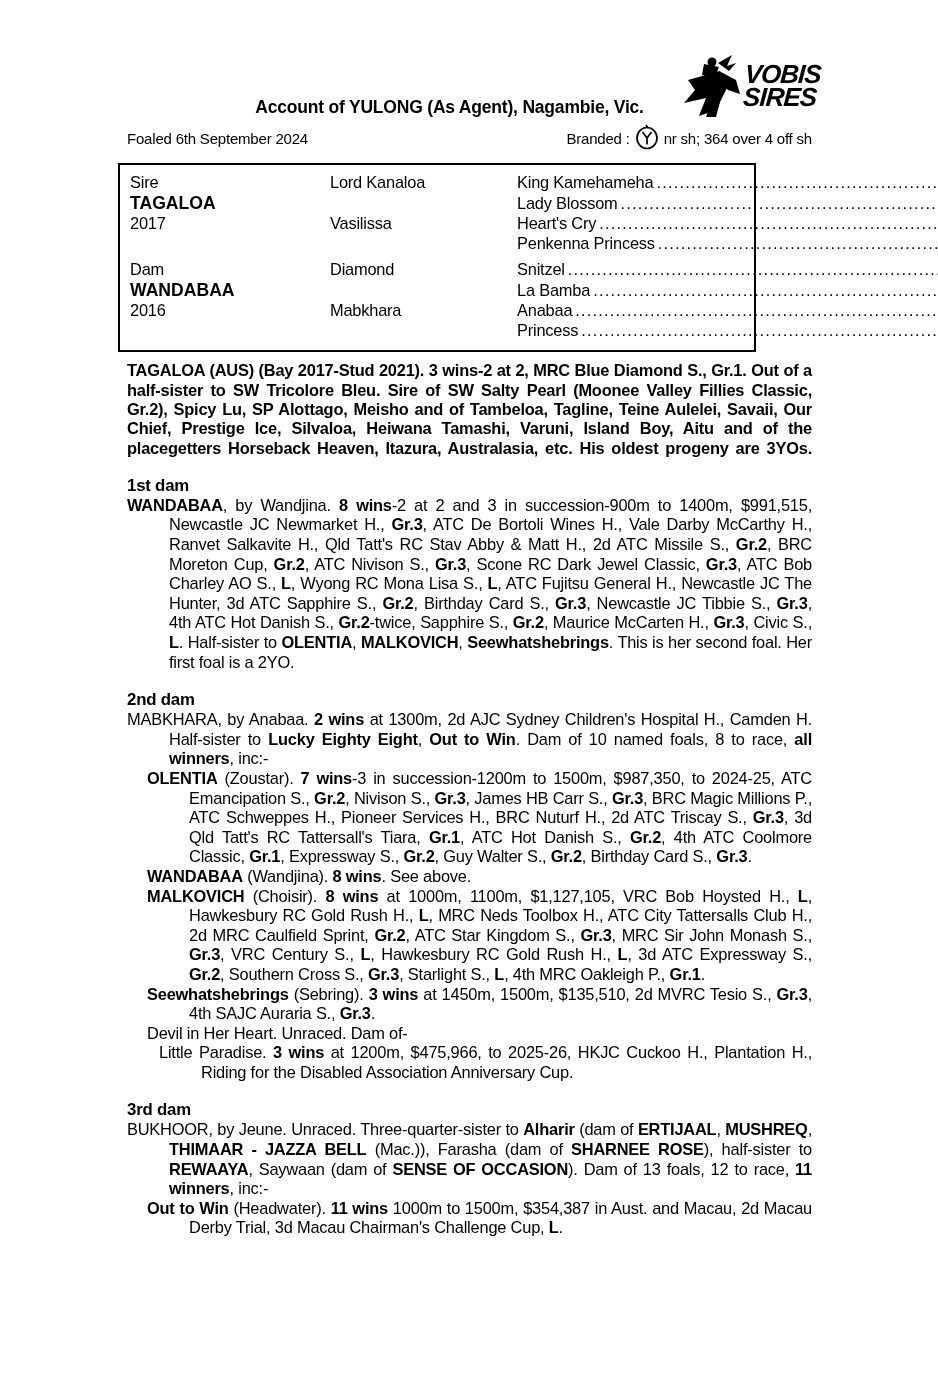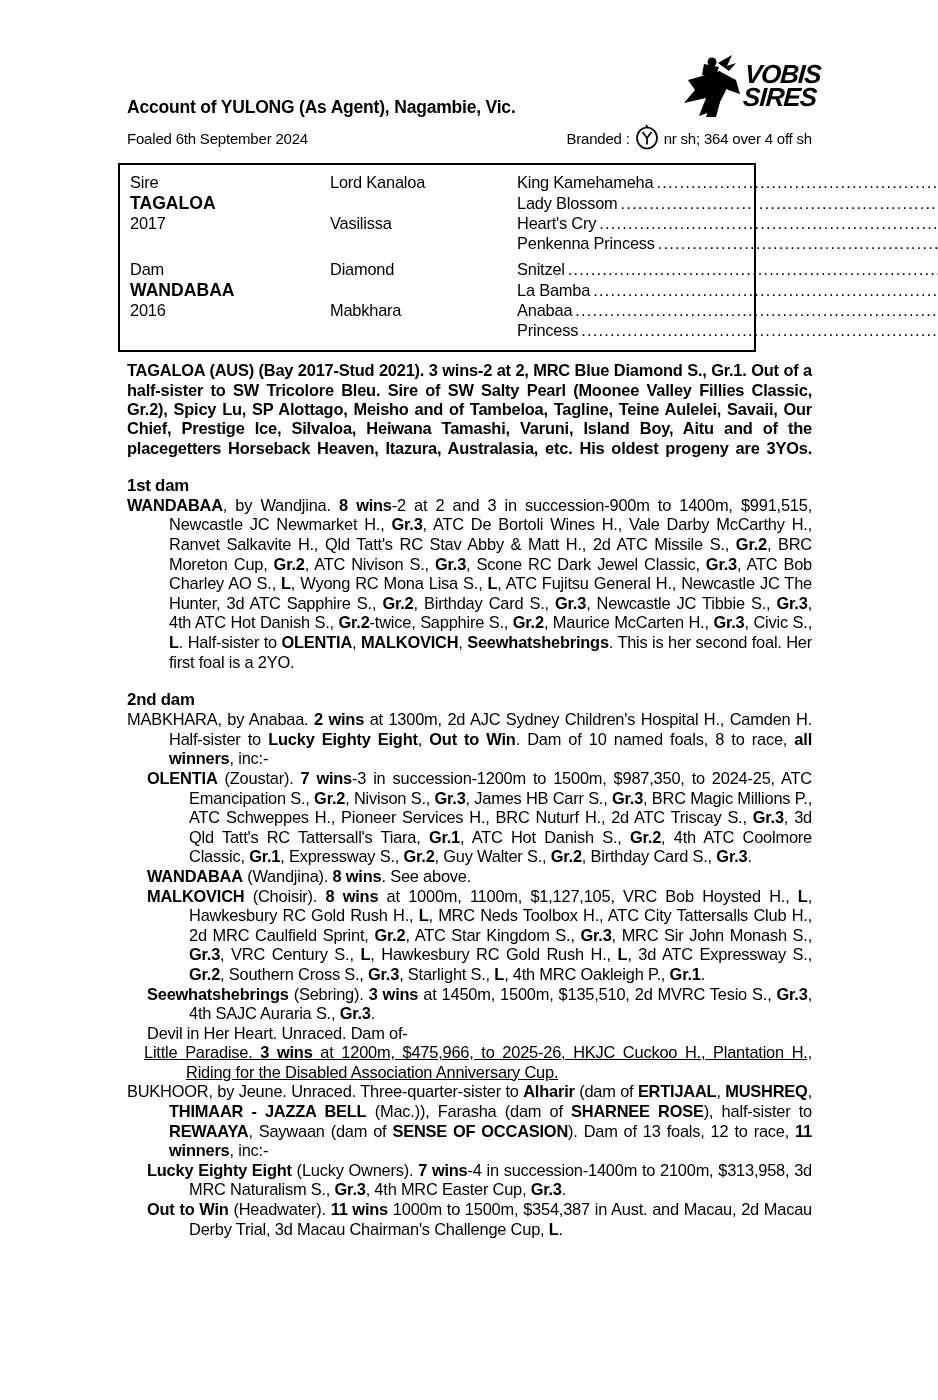--- a/index.html
+++ b/index.html
@@ -2,21 +2,21 @@
 <html><head>
 <meta charset="utf-8">
 <style>
   html,body{margin:0;padding:0;background:#ffffff;}
   .page{position:relative;width:938px;height:1400px;background:#fff;overflow:hidden;
         font-family:"Liberation Sans",sans-serif;color:#000;}
   .content{position:absolute;left:127px;top:54px;width:685px;}
 
   
   .header{position:relative;height:64px;}
-  .account{position:absolute;left:0;right:40px;bottom:0;
+  .account{position:absolute;left:0;right:40px;bottom:0;text-align:center;
            font-weight:bold;font-size:17.5px;letter-spacing:-0.2px;}
   .logo{position:absolute;right:-8px;top:0;display:flex;align-items:center;}
   .logo svg{display:block;}
   .logo-text{font-weight:900;font-style:italic;font-size:26px;line-height:23px;
              letter-spacing:-1px;transform:skewX(-4deg);margin-left:2px;}
 
   .lot-row{margin-top:4px;display:grid;grid-template-columns:1fr auto 1fr;align-items:baseline;}
   .lot-left{display:flex;align-items:baseline;gap:7px;justify-self:start;}
   .lot-num{font-weight:bold;font-size:24px;letter-spacing:-0.5px;}
   .gst{font-size:14.5px;}
@@ -43,21 +43,21 @@
 
   
   .blurb{margin:9px 0 0 0;font-weight:bold;font-size:16.4px;line-height:19.3px;
          text-align:justify;text-align-last:justify;letter-spacing:-0.2px;}
 
   
   .damhead{margin:18px 0 0 0;font-size:16.8px;font-weight:bold;letter-spacing:-0.2px;}
   .para{margin:0;font-size:16.4px;line-height:19.6px;text-align:justify;
         letter-spacing:-0.2px;padding-left:42px;text-indent:-42px;}
   .para.l1{margin-left:20px;}
-  .para.l2{margin-left:17px;text-decoration:underline;}
+  .para.l2{margin-left:32px;}
   .b{font-weight:bold;}
 </style>
 </head>
 <body>
 
 <div class="page">
   <div class="content">
 
     <div class="header">
       <div class="account">Account of YULONG (As Agent), Nagambie, Vic.</div>
@@ -153,18 +153,18 @@
 
     <h3 class="damhead">2nd dam</h3>
     <p class="para"><span>MABKHARA, by Anabaa. </span><span class="b">2 wins</span><span> at 1300m, 2d AJC Sydney Children's Hospital H., Camden H. Half-sister to </span><span class="b">Lucky Eighty Eight</span><span>, </span><span class="b">Out to Win</span><span>. Dam of 10 named foals, 8 to race, </span><span class="b">all winners</span><span>, inc:-</span></p>
     <p class="para l1"><span class="b">OLENTIA</span><span> (Zoustar). </span><span class="b">7 wins</span><span>-3 in succession-1200m to 1500m, $987,350, to 2024-25, ATC Emancipation S., </span><span class="b">Gr.2</span><span>, Nivison S., </span><span class="b">Gr.3</span><span>, James HB Carr S., </span><span class="b">Gr.3</span><span>, BRC Magic Millions P., ATC Schweppes H., Pioneer Services H., BRC Nuturf H., 2d ATC Triscay S., </span><span class="b">Gr.3</span><span>, 3d Qld Tatt's RC Tattersall's Tiara, </span><span class="b">Gr.1</span><span>, ATC Hot Danish S., </span><span class="b">Gr.2</span><span>, 4th ATC Coolmore Classic, </span><span class="b">Gr.1</span><span>, Expressway S., </span><span class="b">Gr.2</span><span>, Guy Walter S., </span><span class="b">Gr.2</span><span>, Birthday Card S., </span><span class="b">Gr.3</span><span>.</span></p>
     <p class="para l1"><span class="b">WANDABAA</span><span> (Wandjina). </span><span class="b">8 wins</span><span>. See above.</span></p>
     <p class="para l1"><span class="b">MALKOVICH</span><span> (Choisir). </span><span class="b">8 wins</span><span> at 1000m, 1100m, $1,127,105, VRC Bob Hoysted H., </span><span class="b">L</span><span>, Hawkesbury RC Gold Rush H., </span><span class="b">L</span><span>, MRC Neds Toolbox H., ATC City Tattersalls Club H., 2d MRC Caulfield Sprint, </span><span class="b">Gr.2</span><span>, ATC Star Kingdom S., </span><span class="b">Gr.3</span><span>, MRC Sir John Monash S., </span><span class="b">Gr.3</span><span>, VRC Century S., </span><span class="b">L</span><span>, Hawkesbury RC Gold Rush H., </span><span class="b">L</span><span>, 3d ATC Expressway S., </span><span class="b">Gr.2</span><span>, Southern Cross S., </span><span class="b">Gr.3</span><span>, Starlight S., </span><span class="b">L</span><span>, 4th MRC Oakleigh P., </span><span class="b">Gr.1</span><span>.</span></p>
     <p class="para l1"><span class="b">Seewhatshebrings</span><span> (Sebring). </span><span class="b">3 wins</span><span> at 1450m, 1500m, $135,510, 2d MVRC Tesio S., </span><span class="b">Gr.3</span><span>, 4th SAJC Auraria S., </span><span class="b">Gr.3</span><span>.</span></p>
     <p class="para l1"><span>Devil in Her Heart. Unraced. Dam of-</span></p>
     <p class="para l2"><span>Little Paradise. </span><span class="b">3 wins</span><span> at 1200m, $475,966, to 2025-26, HKJC Cuckoo H., Plantation H., Riding for the Disabled Association Anniversary Cup.</span></p>
 
+    <h3 class="damhead">3rd dam</h3>
     <p class="para"><span>BUKHOOR, by Jeune. Unraced. Three-quarter-sister to </span><span class="b">Alharir</span><span> (dam of </span><span class="b">ERTIJAAL</span><span>, </span><span class="b">MUSHREQ</span><span>, </span><span class="b">THIMAAR - JAZZA BELL</span><span> (Mac.)), Farasha (dam of </span><span class="b">SHARNEE ROSE</span><span>), half-sister to </span><span class="b">REWAAYA</span><span>, Saywaan (dam of </span><span class="b">SENSE OF OCCASION</span><span>). Dam of 13 foals, 12 to race, </span><span class="b">11 winners</span><span>, inc:-</span></p>
-    <p class="para l1"><span class="b">Lucky Eighty Eight</span><span> (Lucky Owners). </span><span class="b">7 wins</span><span>-4 in succession-1400m to 2100m, $313,958, 3d MRC Naturalism S., </span><span class="b">Gr.3</span><span>, 4th MRC Easter Cup, </span><span class="b">Gr.3</span><span>.</span></p>
     <p class="para l1"><span class="b">Out to Win</span><span> (Headwater). </span><span class="b">11 wins</span><span> 1000m to 1500m, $354,387 in Aust. and Macau, 2d Macau Derby Trial, 3d Macau Chairman's Challenge Cup, </span><span class="b">L</span><span>.</span></p>
 
   </div>
 </div>
 
 </body></html>

